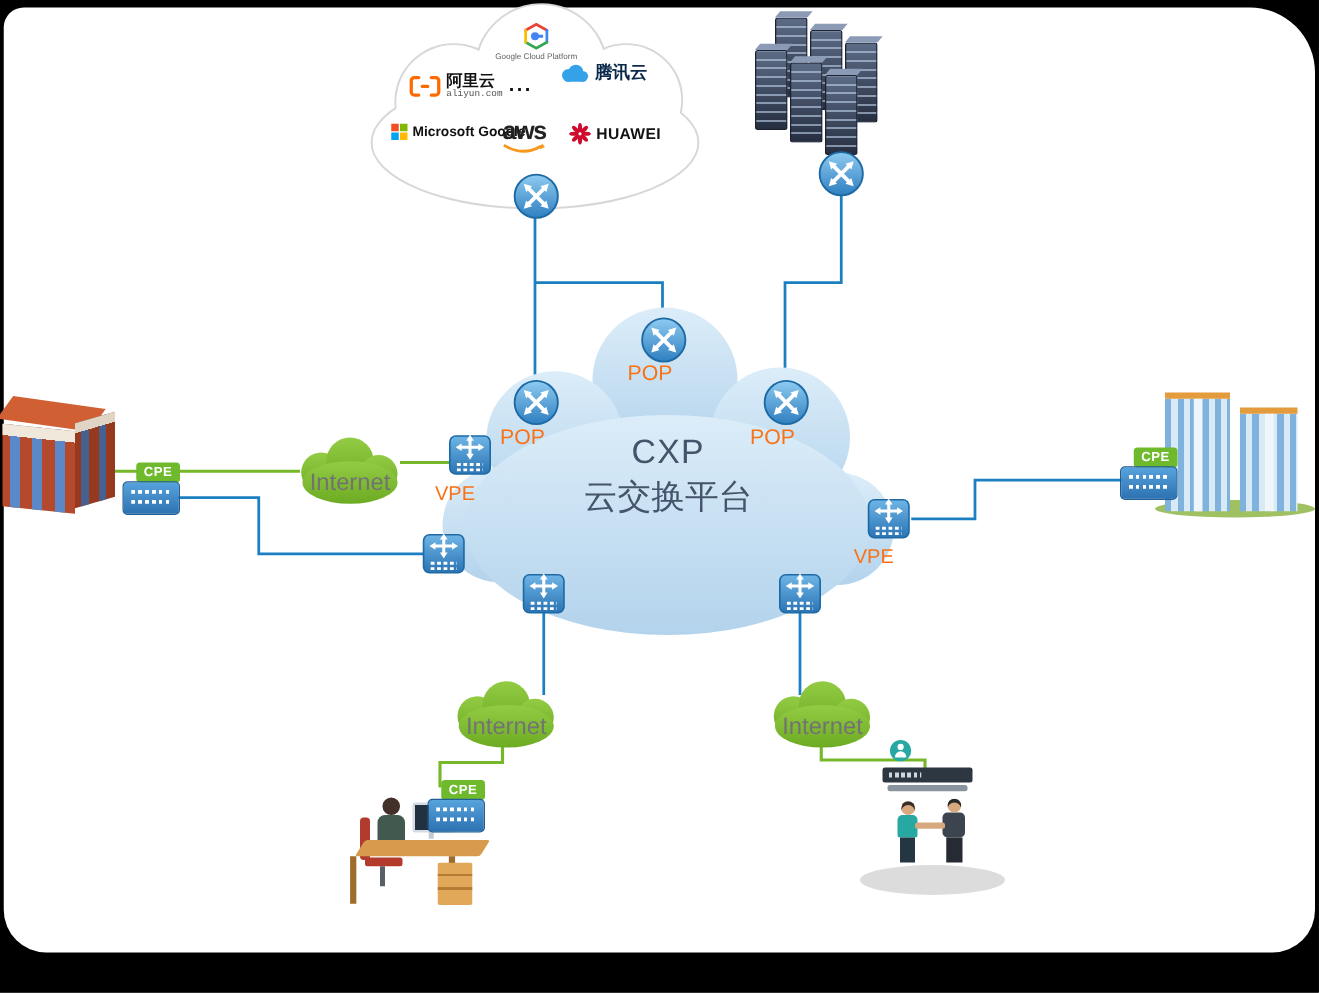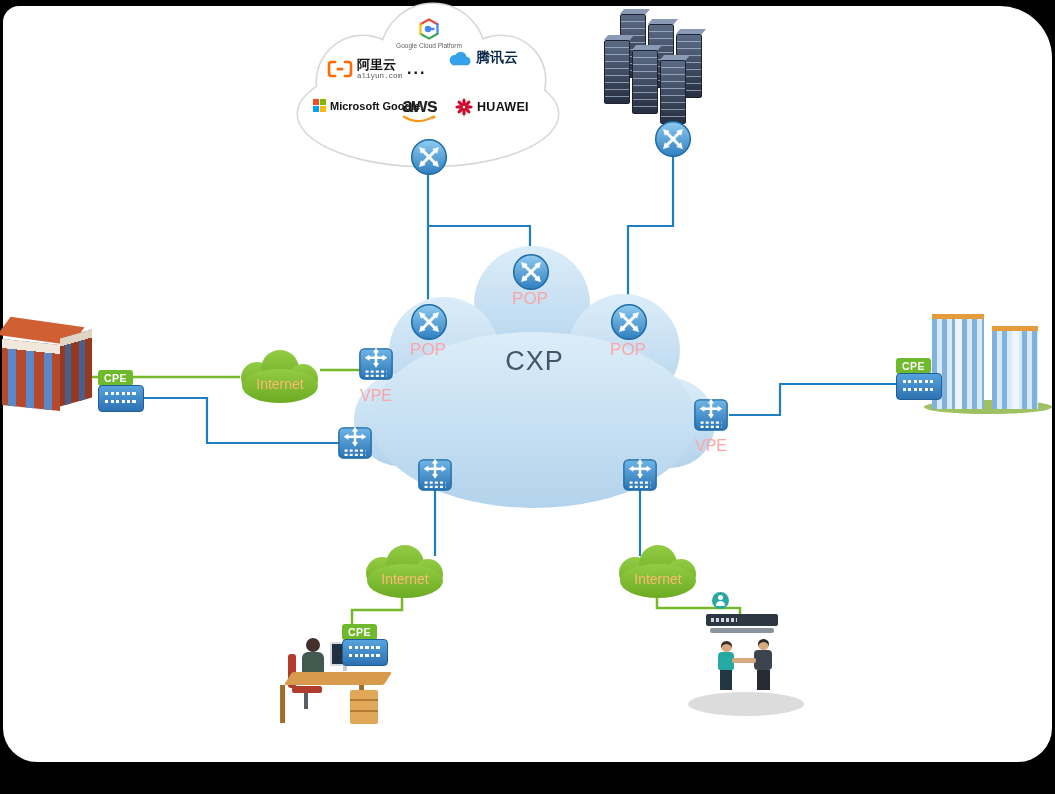--- a/index.html
+++ b/index.html
@@ -8,30 +8,30 @@
   .canvas-bg{position:absolute;left:3px;top:6px;width:1049px;height:756px;background:#fff;
          border-radius:16px 52px 34px 34px;}
   .wires{position:absolute;left:0;top:0;}
   .wires polyline{fill:none;}
 
   .icon{position:absolute;}
   .icon svg{display:block;width:100%;height:100%;}
   .router{width:38px;height:38px;}
   .switch{width:38px;height:38px;}
 
-  .node-label{position:absolute;width:56px;text-align:center;font-size:17px;color:#fca5a5;}
+  .node-label{position:absolute;width:56px;font-size:17px;color:#f97316;}
   .vpe-label{font-size:16px;}
 
   
   .inet{position:absolute;width:100px;height:60px;}
   .inet .cloud-svg{position:absolute;left:0;top:0;width:100%;height:100%;}
-  .inet-label{position:absolute;left:0;top:30px;width:100%;text-align:center;color:#fdba74;font-size:14px;}
-
-  
-  .cpe{position:absolute;width:46px;text-align:left;}
+  .inet-label{position:absolute;left:0;top:30px;width:100%;text-align:center;color:#737373;font-size:19px;}
+
+  
+  .cpe{position:absolute;width:46px;text-align:right;}
   .cpe-badge{display:inline-block;background:#6fb92c;color:#fff;font-size:10.5px;font-weight:bold;
          padding:2px 6px;border-radius:3px;letter-spacing:.5px;}
   .cpe-box{width:44px;height:25px;margin:-1px auto 0;background:linear-gradient(#57a3dd,#2d72b2);
          border:1px solid #1f5e97;border-radius:4px;position:relative;}
   .cpe-box::before,.cpe-box::after{content:"";position:absolute;left:6px;right:6px;height:3px;
          background:repeating-linear-gradient(90deg,#fff 0 3px,rgba(0,0,0,0) 3px 5.5px);}
   .cpe-box::before{top:6px;}.cpe-box::after{top:14px;}
 
   
   .provider-cloud{position:absolute;left:283px;top:2px;width:290px;height:172px;}
@@ -299,20 +299,21 @@
         <circle cx="180" cy="64" r="58"></circle>
           <circle cx="92" cy="112" r="55"></circle>
         <circle cx="272" cy="110" r="56"></circle>
           <circle cx="48" cy="180" r="46"></circle>
         <circle cx="318" cy="183" r="45"></circle>
           <ellipse cx="182" cy="180" rx="162" ry="88"></ellipse>
       </g>
     </svg>
     <div class="cxp-title">
       <div class="cxp-l1">CXP</div>
+      <div class="cxp-l2">云交换平台</div>
     </div>
   </div>
 
   <div class="datacenter">
     <div class="rack" style="left:22px;top:0;"></div>
     <div class="rack" style="left:50px;top:10px;"></div>
     <div class="rack" style="left:78px;top:20px;"></div>
     <div class="rack" style="left:6px;top:26px;"></div>
     <div class="rack" style="left:34px;top:36px;"></div>
     <div class="rack" style="left:62px;top:46px;"></div>

